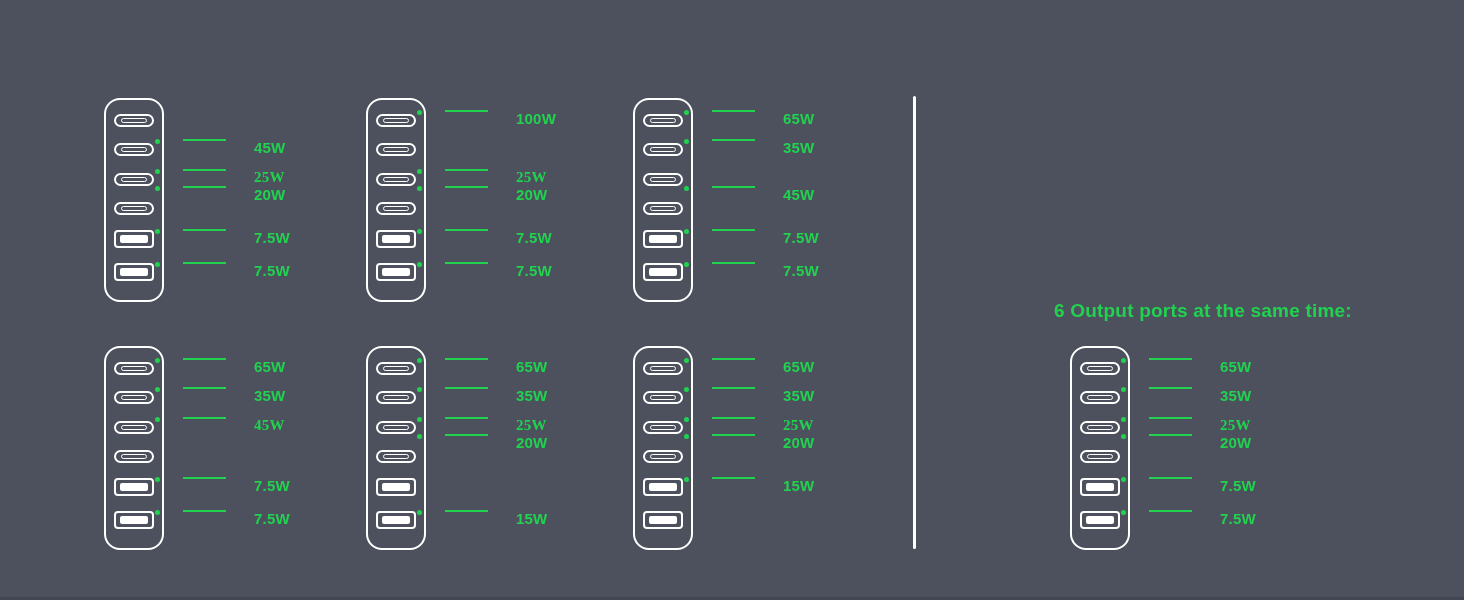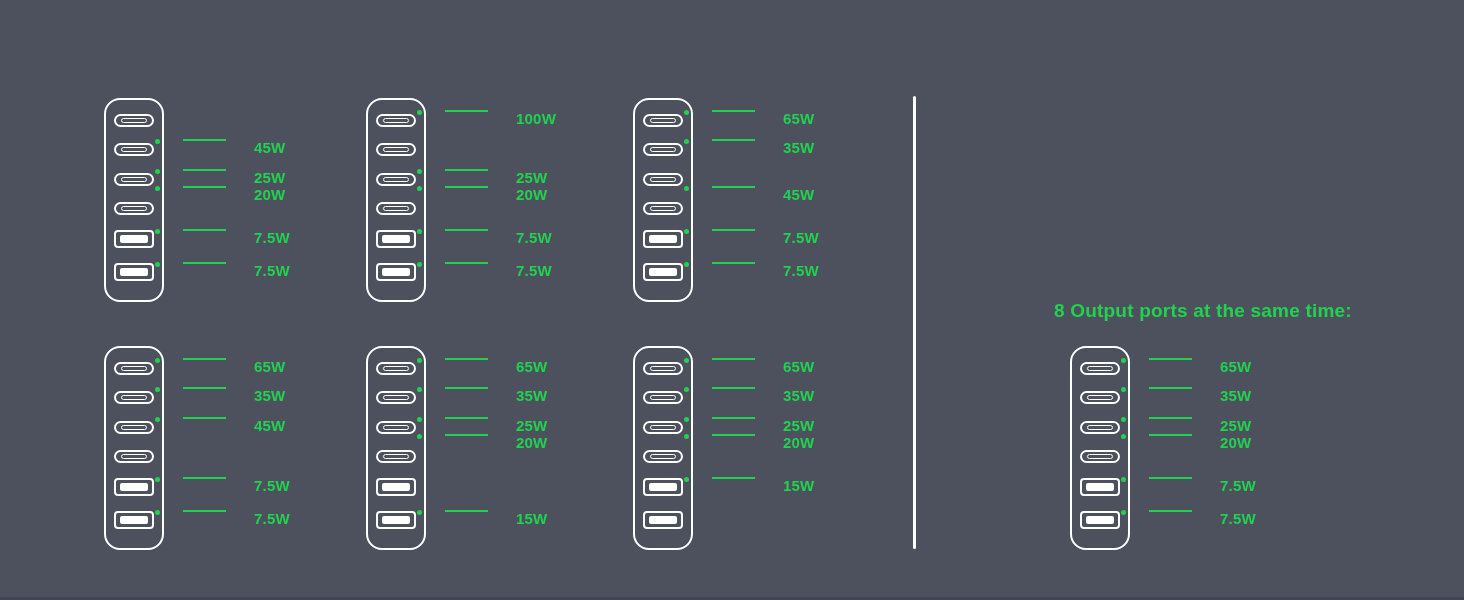--- a/index.html
+++ b/index.html
@@ -40,21 +40,21 @@
     width: 28px; height: 8px;
     background: var(--port); border-radius: 2px;
   }
   .p1 { top: 16px; } .p2 { top: 45px; } .p3 { top: 75px; } .p4 { top: 104px; }
   .p5 { top: 132px; } .p6 { top: 165px; }
 
   .leader {
     position: absolute; left: 51px; height: 20px;
     display: flex; align-items: flex-start; white-space: nowrap; gap: 20px;
   }
-  .r1 { top: 12px; } .r2 { top: 41px; } .r3 { top: 71px; } .r4 { top: 88px; }
+  .r1 { top: 12px; } .r2 { top: 41px; } .r3 { top: 71px; font-family: Liberation Serif, serif; } .r4 { top: 88px; }
   .r5 { top: 131px; } .r6 { top: 164px; }
   .dot { width: 5px; height: 5px; border-radius: 50%; background: var(--accent); flex: none; }
   .lline { width: 43px; height: 2px; background: var(--accent); margin-left: 3px; flex: none; }
   .wlabel {
     margin-left: 8px; font-size: 15px; font-weight: bold;
     color: var(--accent); letter-spacing: 0.2px;
   }
 
   .heading {
     position: absolute; left: 1054px; top: 300px;
@@ -353,21 +353,21 @@
       </div>
     <div class="leader r5">
         <span class="dot"></span>
         <span class="lline"></span>
         <span class="wlabel">15W</span>
       </div>
   </div>
 
   <div class="divider"></div>
 
-  <div class="heading">8 Output ports at the same time:</div>
+  <div class="heading">6 Output ports at the same time:</div>
 
   <div class="charger" style="left:1070px;top:346px">
     <div class="shell"></div>
     <div class="port usb-c p1">
         <div class="pin"></div>
       </div>
     <div class="port usb-c p2">
         <div class="pin"></div>
       </div>
     <div class="port usb-c p3">

